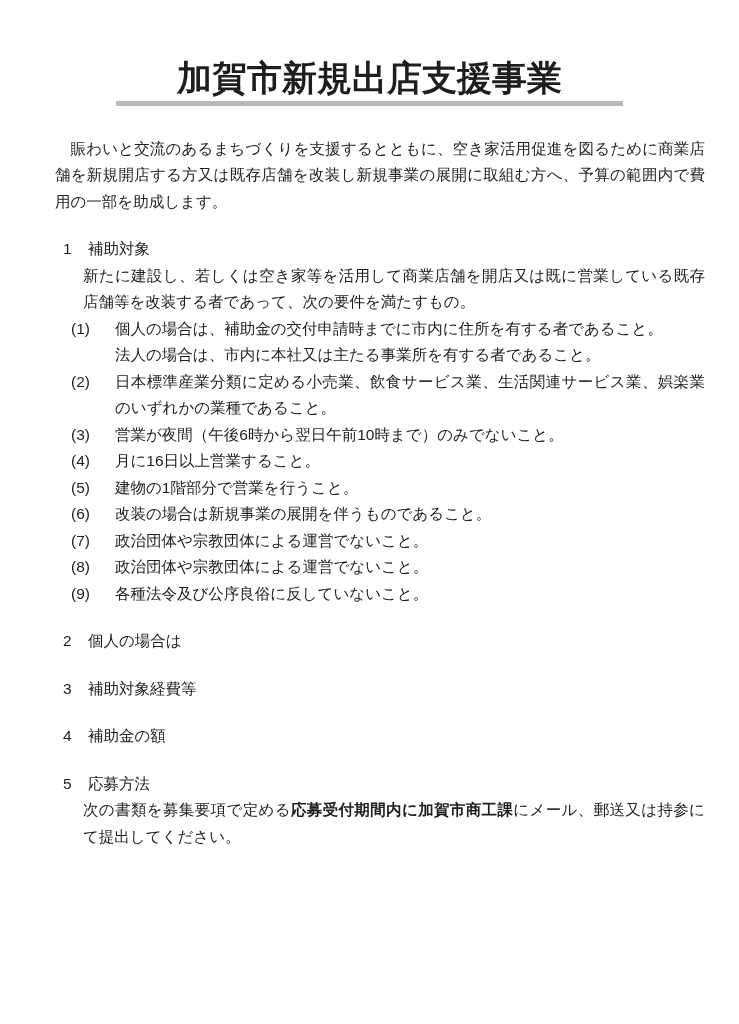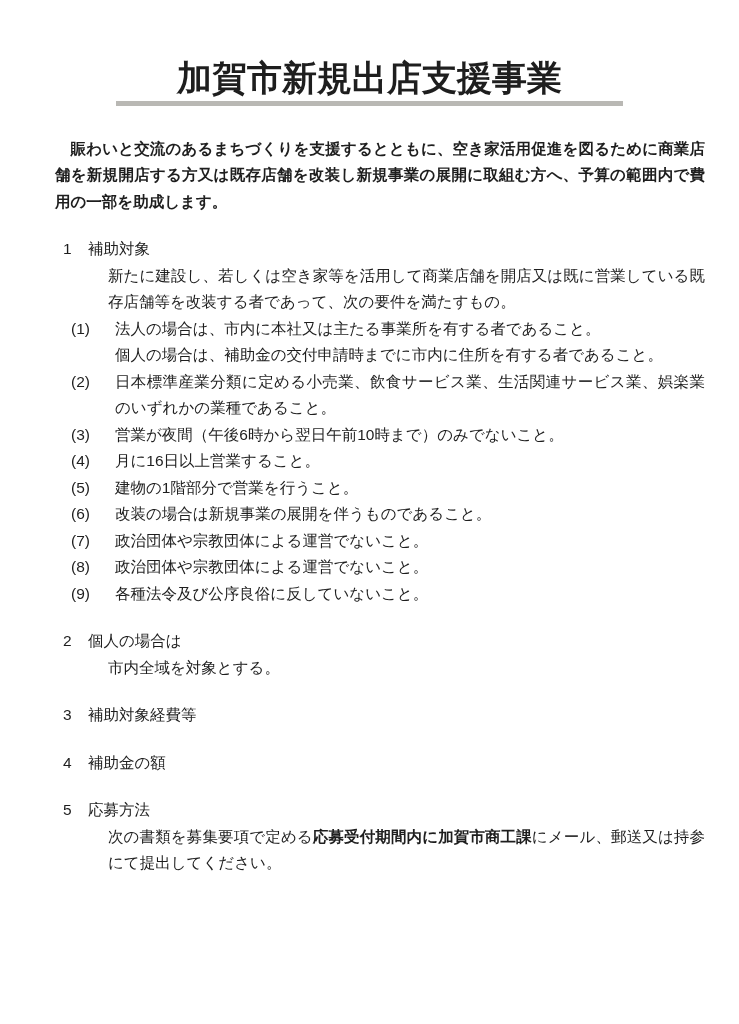--- a/index.html
+++ b/index.html
@@ -27,26 +27,25 @@
   .title-underline {
     width: 507px;
     height: 5px;
     margin: 1px auto 0 auto;
     background: var(--underline, #b9b8b4);
   }
   p.intro {
     margin: 30px 34px 10px 55px;
     text-indent: 1em;
     text-align: justify;
-    font-weight: bold;
   }
   section.doc-section { margin: 21px 34px 0 63px; }
   .sec-head { display: flex; }
   .sec-num { width: 25px; flex: none; }
-  .sec-body { margin-left: 45px; text-align: justify; }
+  .sec-body { margin-left: 20px; text-align: justify; }
   .items { margin-left: 8px; }
   .item { display: flex; }
   .item-marker { width: 44px; flex: none; }
   .item-text { flex: 1; text-align: justify; }
   strong { font-weight: bold; }
 </style>
 </head>
 <body>
 
 <div class="page">
@@ -61,22 +60,22 @@
   <section class="doc-section">
     <div class="sec-head">
       <span class="sec-num">1</span>
       <span class="sec-title">補助対象</span>
     </div>
     <div class="sec-body">新たに建設し、若しくは空き家等を活用して商業店舗を開店又は既に営業している既存店舗等を改装する者であって、次の要件を満たすもの。</div>
     <div class="items">
       <div class="item">
         <span class="item-marker">(1)</span>
         <div class="item-text">
+          <div>個人の場合は、補助金の交付申請時までに市内に住所を有する者であること。</div>
           <div>法人の場合は、市内に本社又は主たる事業所を有する者であること。</div>
-          <div>個人の場合は、補助金の交付申請時までに市内に住所を有する者であること。</div>
         </div>
       </div>
       <div class="item">
         <span class="item-marker">(2)</span>
         <div class="item-text">
           <div>日本標準産業分類に定める小売業、飲食サービス業、生活関連サービス業、娯楽業のいずれかの業種であること。</div>
         </div>
       </div>
       <div class="item">
         <span class="item-marker">(3)</span>
@@ -121,21 +120,20 @@
         </div>
       </div>
     </div>
   </section>
 
   <section class="doc-section">
     <div class="sec-head">
       <span class="sec-num">2</span>
       <span class="sec-title">個人の場合は</span>
     </div>
-    <div class="sec-body">市内全域を対象とする。</div>
   </section>
 
   <section class="doc-section">
     <div class="sec-head">
       <span class="sec-num">3</span>
       <span class="sec-title">補助対象経費等</span>
     </div>
   </section>
 
   <section class="doc-section">

